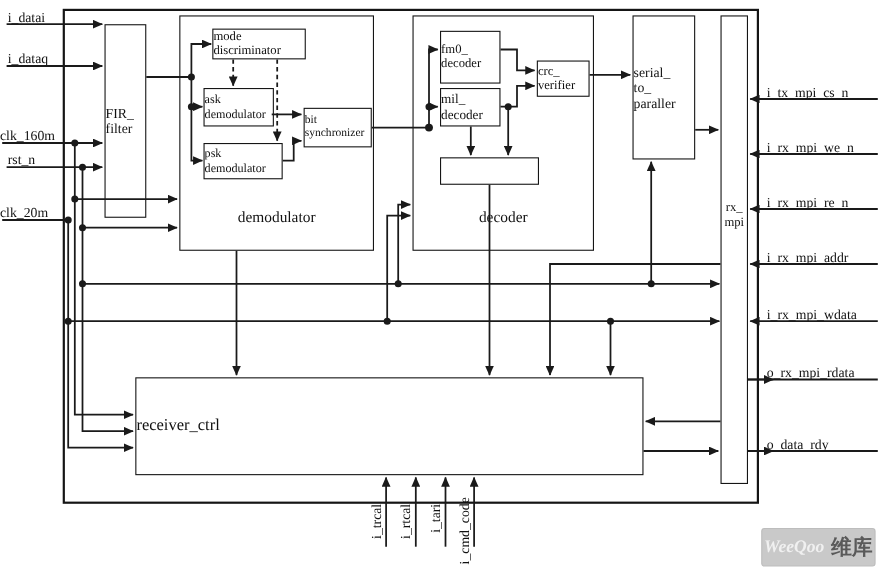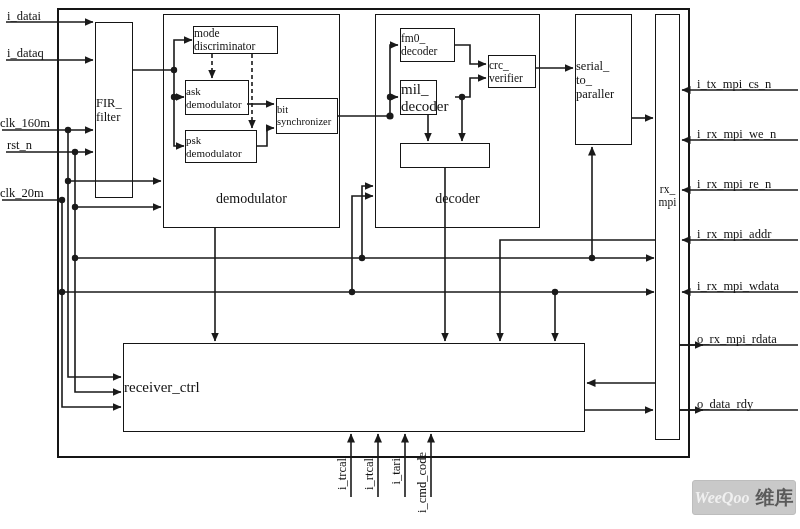--- a/index.html
+++ b/index.html
@@ -55,26 +55,26 @@
 
   <div class="box cbox" style="left:276px;top:98px;width:62px;height:36px;font-size:10.5px">
     <span>bit</span>
     <span>synchronizer</span>
   </div>
 
   <div class="box" style="left:375px;top:14px;width:165px;height:214px">
     <span class="title" style="top:176px">decoder</span>
   </div>
 
-  <div class="box cbox" style="left:400px;top:28px;width:55px;height:34px;font-size:11.5px">
+  <div class="box cbox" style="left:400px;top:28px;width:55px;height:48px;font-size:11.5px">
     <span>fm0_</span>
     <span>decoder</span>
   </div>
 
-  <div class="box cbox" style="left:400px;top:80px;width:37px;height:35px;font-size:15px">
+  <div class="box cbox" style="left:400px;top:80px;width:55px;height:35px;font-size:12px">
     <span>mil_</span>
     <span>decoder</span>
   </div>
 
   <div class="box cbox" style="left:488px;top:55px;width:48px;height:33px;font-size:11.5px">
     <span>crc_</span>
     <span>verifier</span>
   </div>
 
   <div class="box" style="left:400px;top:143px;width:90px;height:25px"></div>

